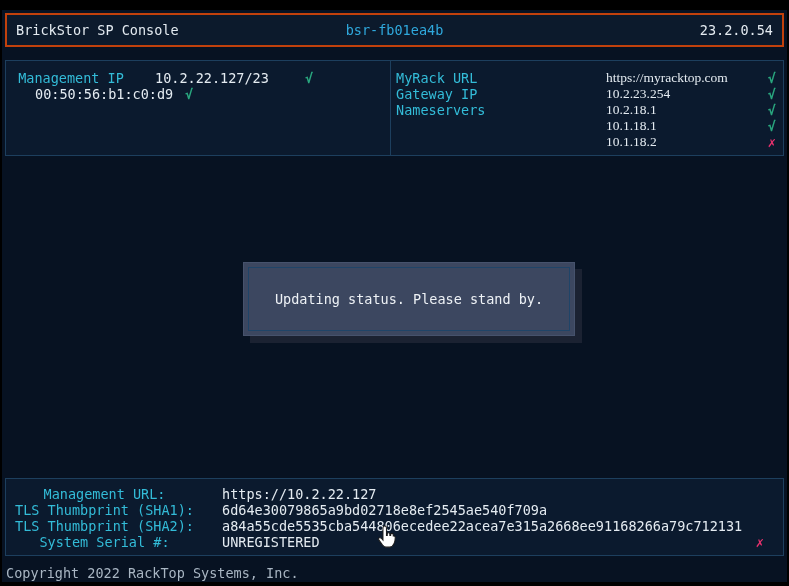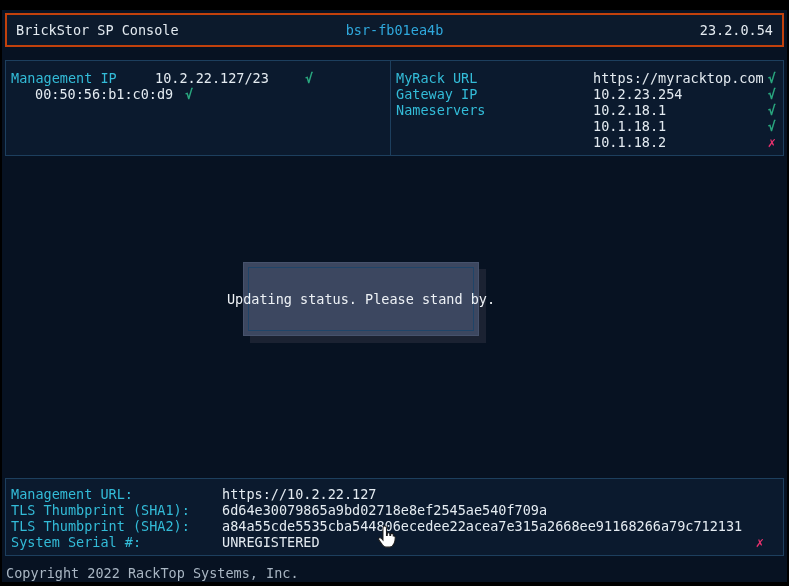--- a/index.html
+++ b/index.html
@@ -37,35 +37,35 @@
   .panel {
     position: absolute;
     border: 1px solid #1d3f5e;
     background: #0b1a2e;
     box-sizing: border-box;
   }
   .panel-left  { left: 3px;  width: 386px; top: 50px; height: 96px; padding: 9px 5px; }
   .panel-right { left: 388px; right: 3px;  top: 50px; height: 96px; padding: 9px 5px; }
 
   .row { display: flex; height: 16px; line-height: 16px; align-items: center; white-space: pre; }
-  .lbl { color: #33bcd8; }
+  .lbl { color: #33bcd8; text-align: center; }
   .val { color: #e4ebf1; margin-left: 24px; }
   .llab { width: 120px; }
   .lval { width: 150px; }
   .rlab { width: 188px; text-align: left; }
-  .rval { margin-left: 9px; }
+  .rval { margin-left: 22px; font-family: Liberation Serif, serif; }
   .mark { font-weight: bold; }
   .mark.ok   { color: #29a67e; }
   .mark.fail { color: #e8316d; }
   .panel-right .mark { margin-left: auto; margin-right: 2px; }
 
   
   .modal {
     position: absolute;
-    left: 241px; top: 252px; width: 236px; height: 74px;
+    left: 241px; top: 252px; width: 332px; height: 74px;
     background: #3c4760;
     border: 1px solid #46526c;
     box-shadow: 7px 7px 0 #1b2232;
     box-sizing: border-box;
   }
   .modal-inner {
     position: absolute; inset: 4px;
     border: 1px solid #1f4468;
     display: flex; align-items: center; justify-content: center;
     color: #eef2f6;

